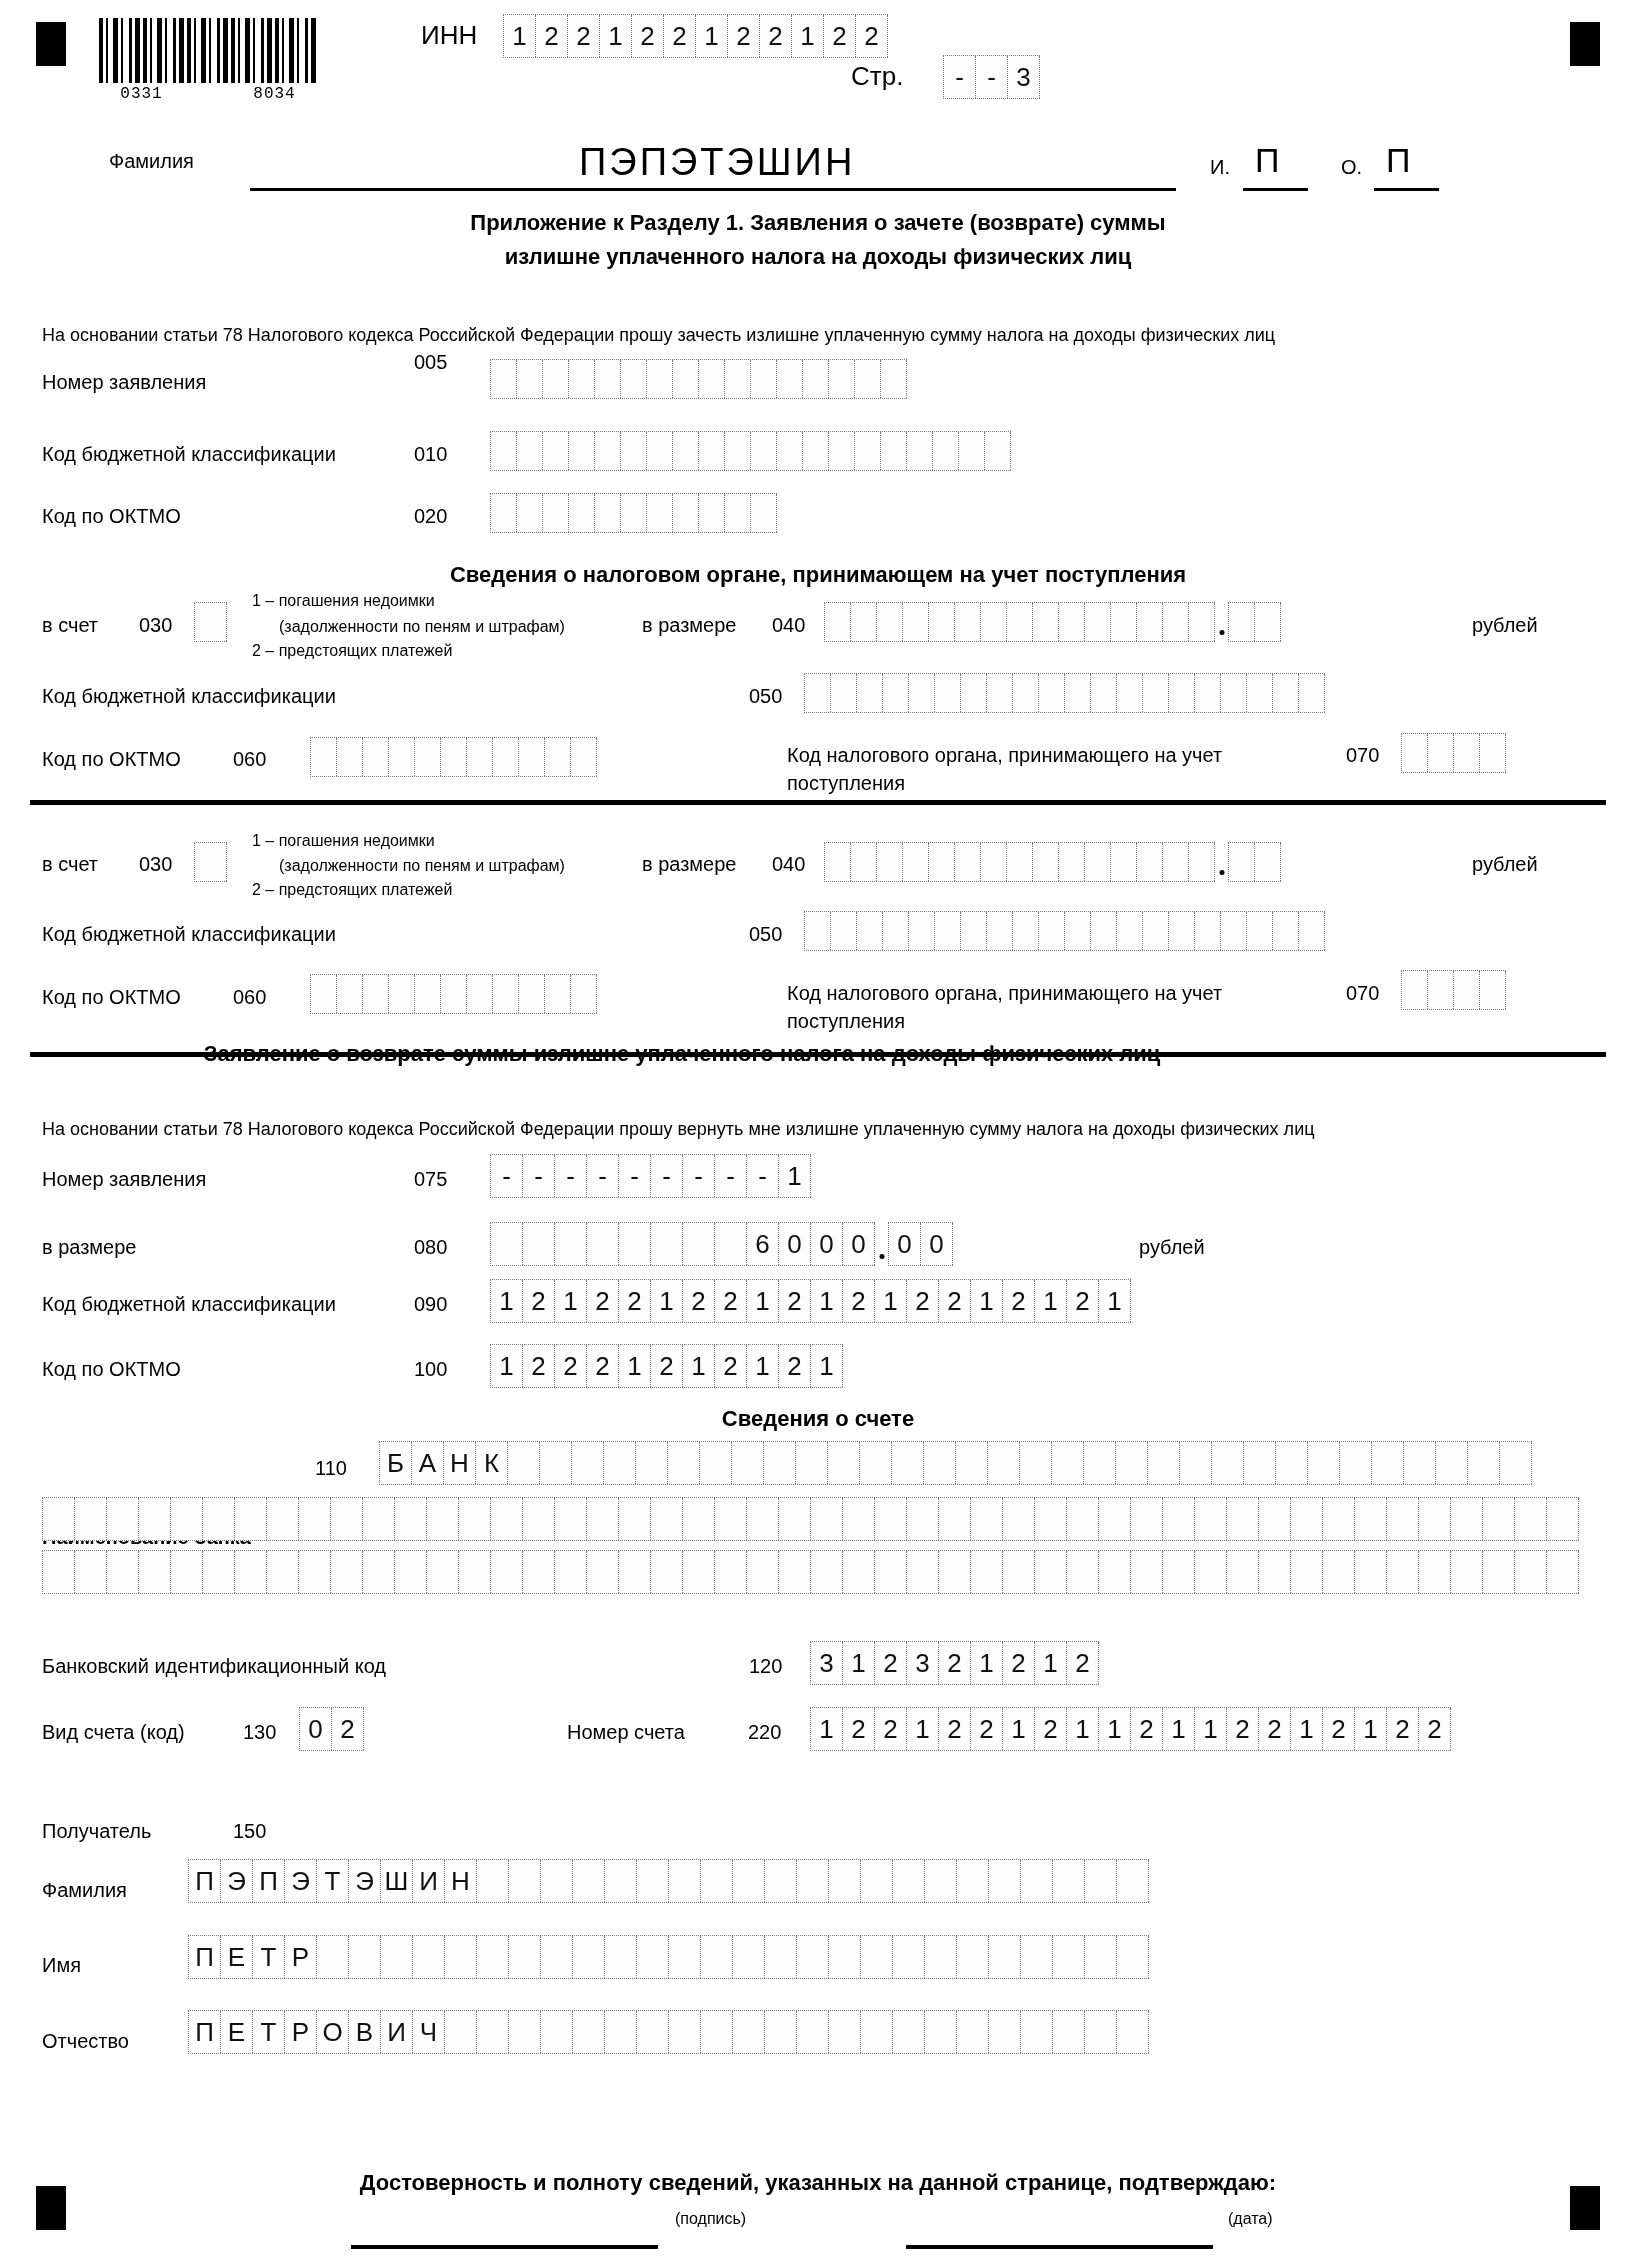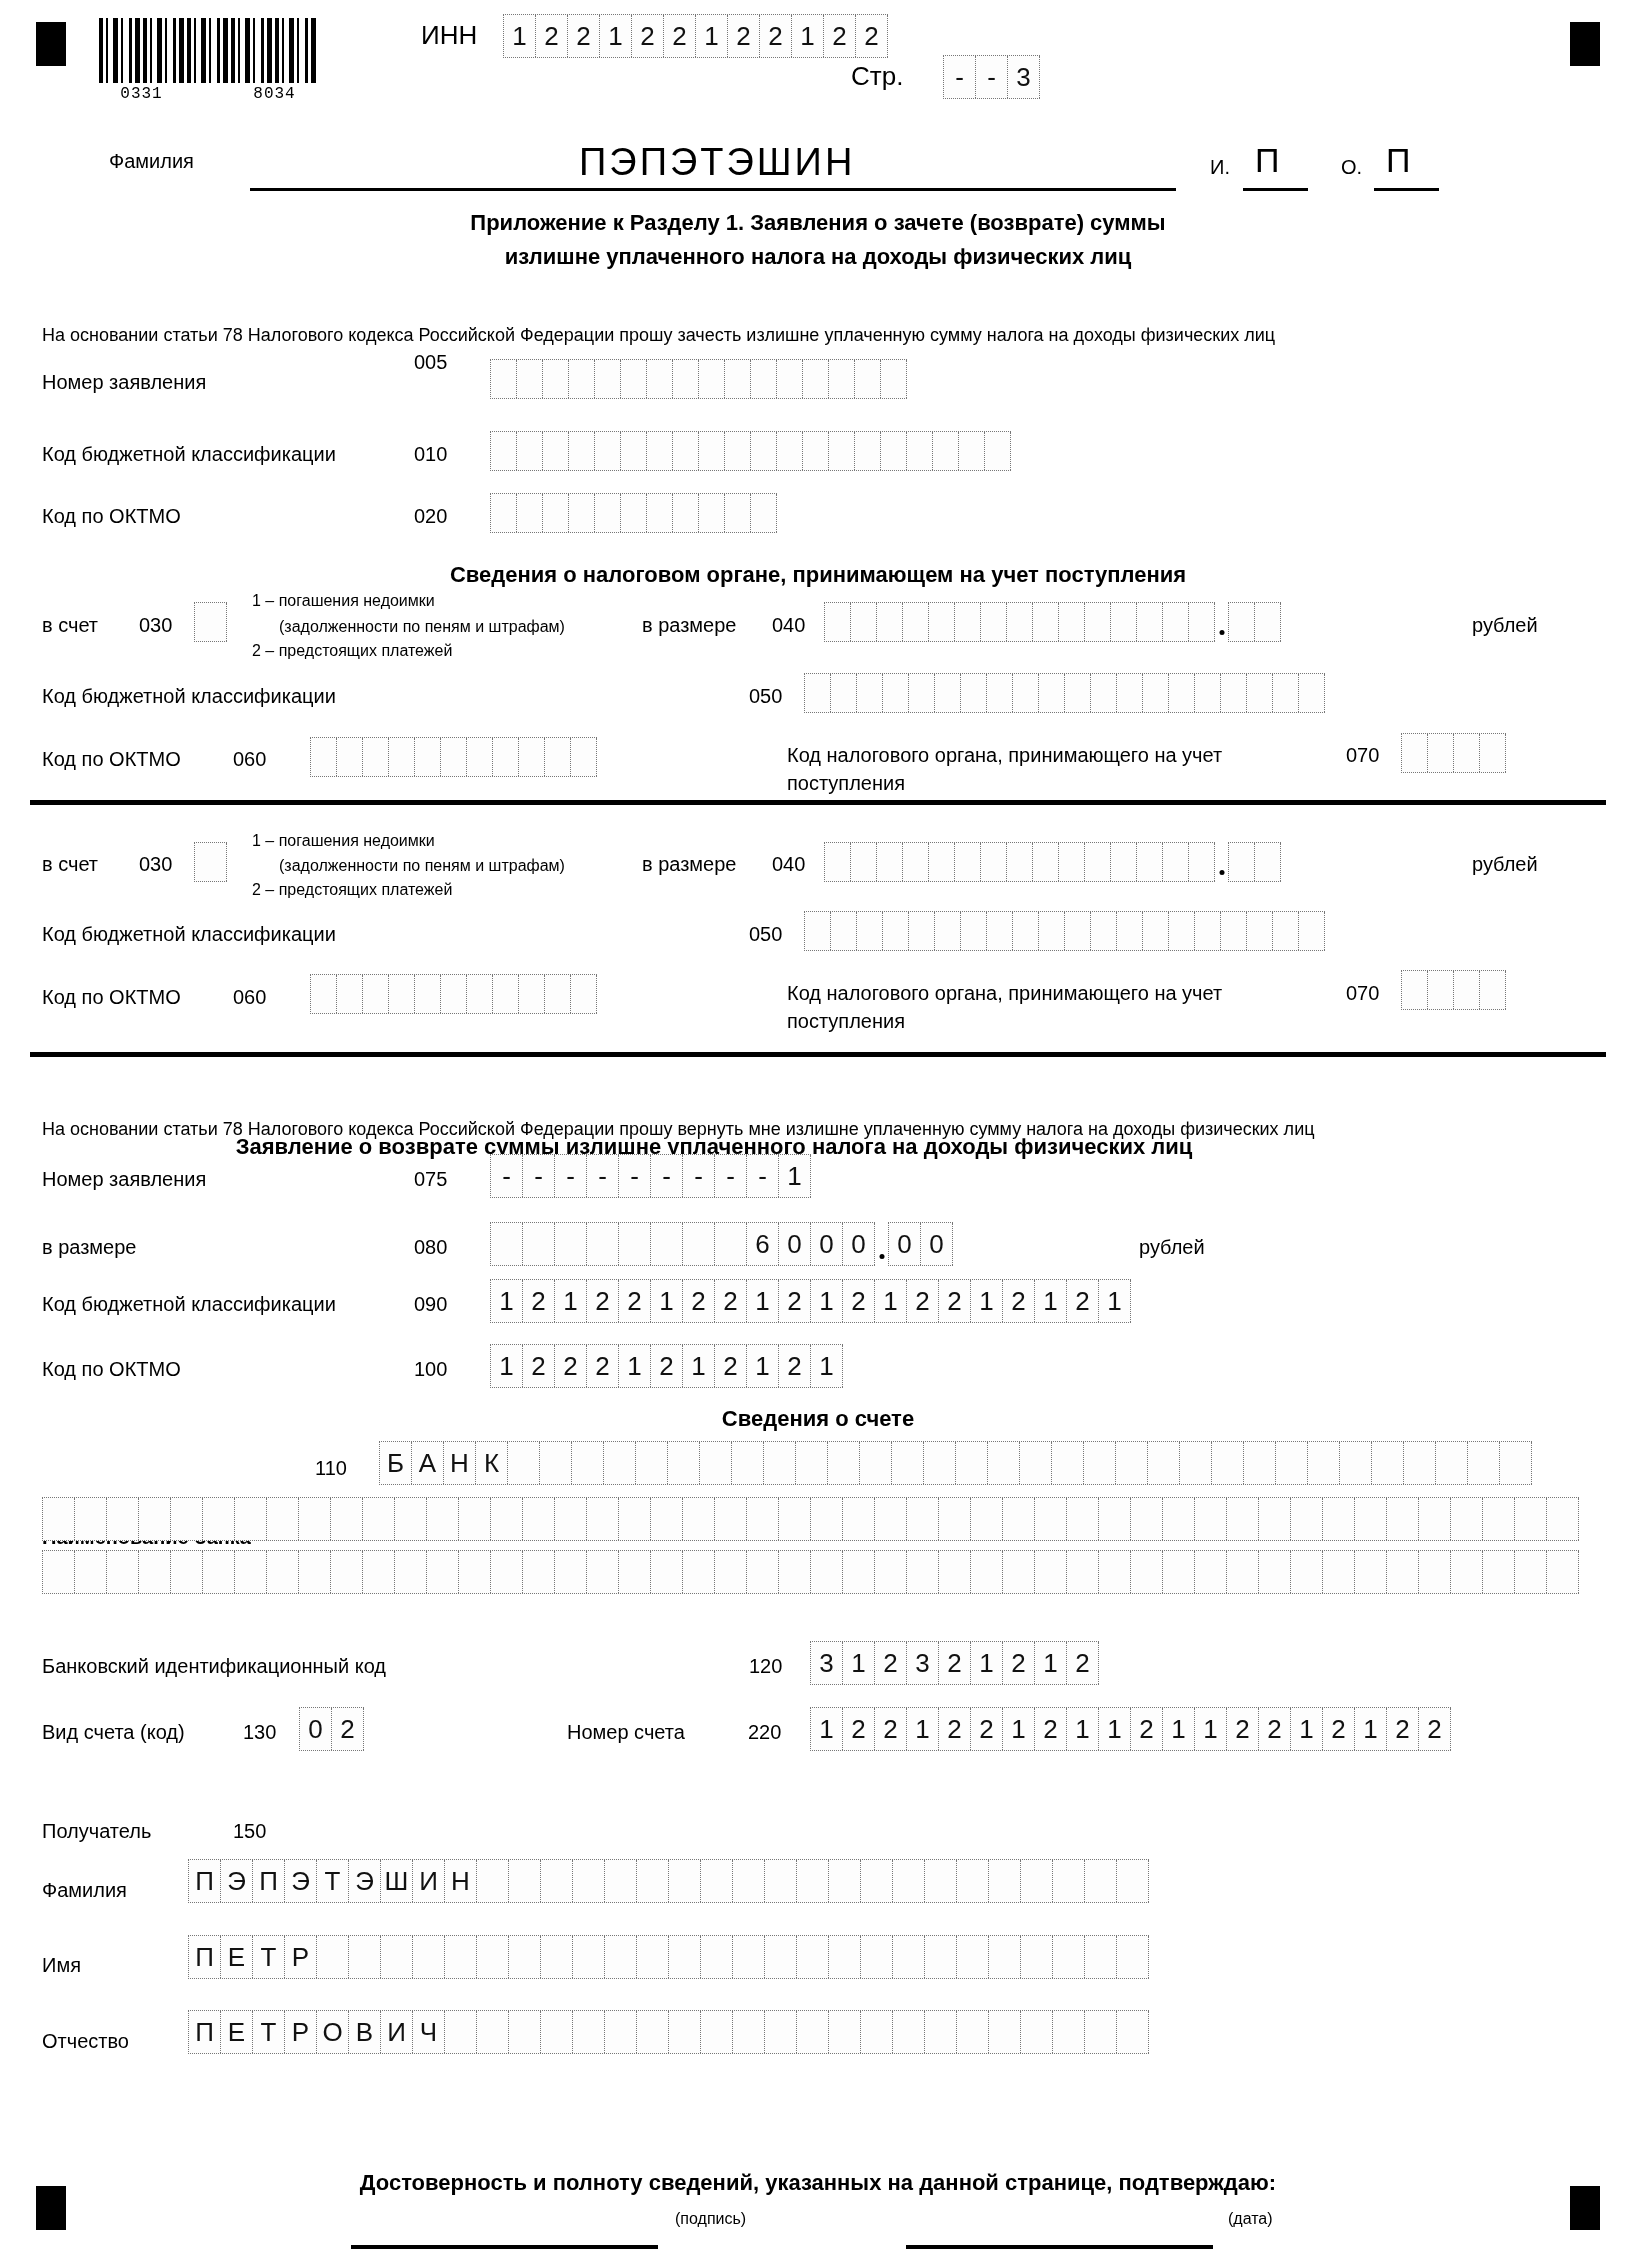--- a/index.html
+++ b/index.html
@@ -478,21 +478,21 @@
     <div class="cells" id="f070b">
         <div class="cell"></div>
         <div class="cell"></div>
         <div class="cell"></div>
         <div class="cell"></div>
       </div>
   </div>
 
   <div class="hr-thick" style="top:1052px;"></div>
 
-  <div class="abs bold-title" style="left:0; top:1134px; width:1364px;margin-left:32px;">Заявление о возврате суммы излишне уплаченного налога на доходы физических лиц</div>
+  <div class="abs bold-title" style="left:0; top:1041px; width:1364px;">Заявление о возврате суммы излишне уплаченного налога на доходы физических лиц</div>
   <div class="abs para" style="left:42px; top:1119px;">На основании статьи 78 Налогового кодекса Российской Федерации прошу вернуть мне излишне уплаченную сумму налога на доходы физических лиц</div>
 
   <div class="abs lbl" style="left:42px; top:1168px;">Номер заявления</div>
   <div class="abs code" style="left:414px; top:1168px;">075</div>
   <div class="abs" style="left:490px; top:1154px;">
     <div class="cells tall" id="f075">
         <div class="cell wide">-</div>
         <div class="cell wide">-</div>
         <div class="cell wide">-</div>
         <div class="cell wide">-</div>

